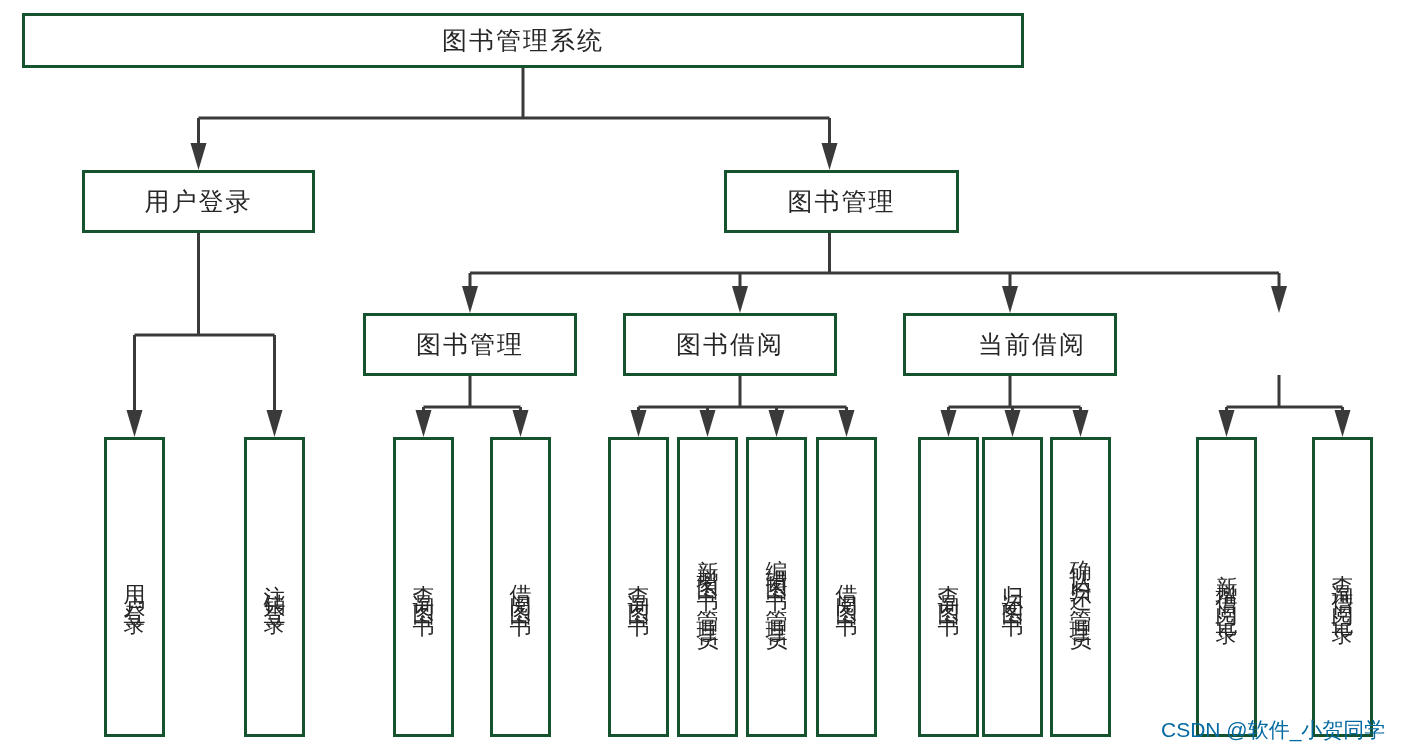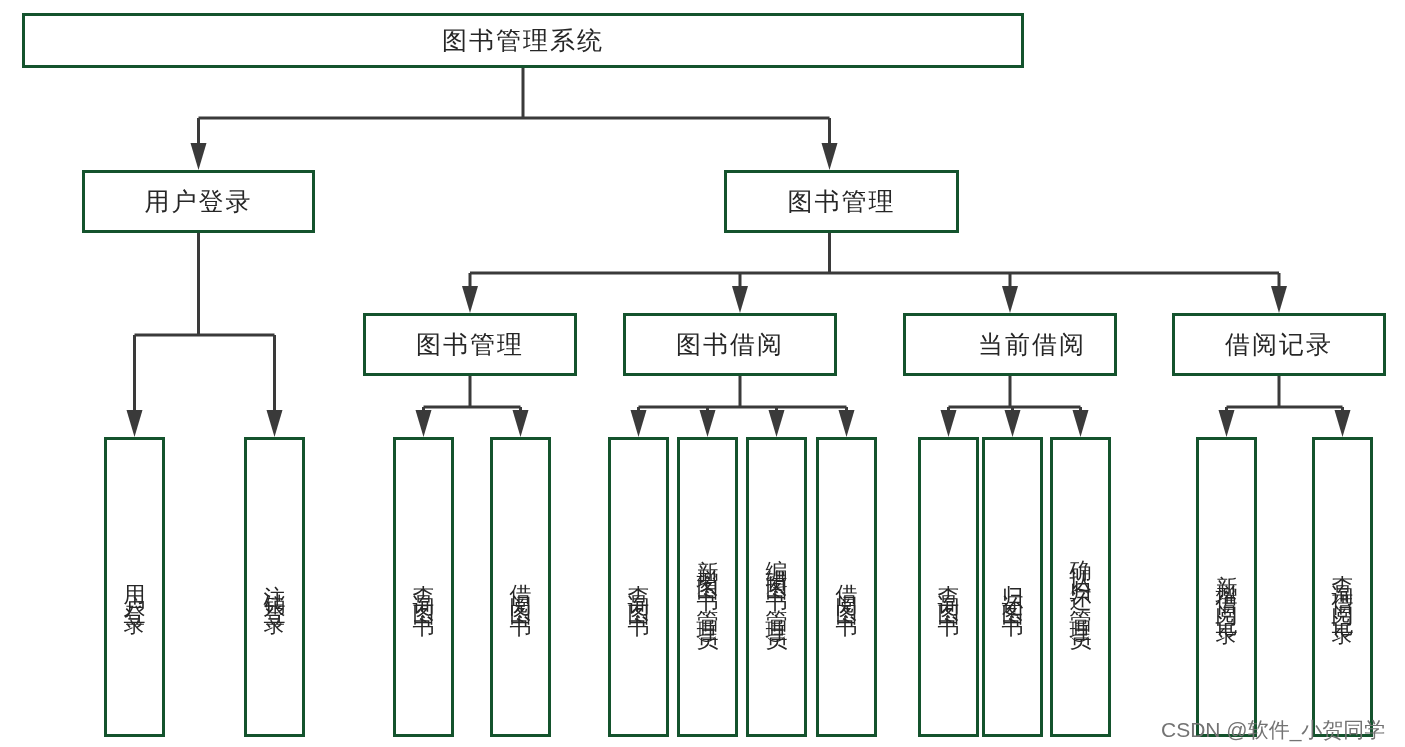--- a/index.html
+++ b/index.html
@@ -66,21 +66,21 @@
   .vx9  { left: 918px; }
   .vx10 { left: 982px; }
   .vx11 { left: 1050px; }
   .vx12 { left: 1196px; }
   .vx13 { left: 1312px; }
   .watermark {
     position: absolute;
     left: 1161px;
     top: 716px;
     font-size: 21px;
-    color: #737373;
+    color: #0369a1;
     white-space: nowrap;
     z-index: 5;
   }
 </style>
 </head>
 <body>
 
 <div class="canvas">
 
   <svg class="connectors" viewBox="0 0 1405 747" xmlns="http://www.w3.org/2000/svg">
@@ -134,21 +134,20 @@
   </svg>
 
   <div class="box root hbox">图书管理系统</div>
 
   <div class="box l2a hbox">用户登录</div>
   <div class="box l2b hbox">图书管理</div>
 
   <div class="box l3 l3a hbox">图书管理</div>
   <div class="box l3 l3b hbox">图书借阅</div>
   <div class="box l3 l3c hbox">当前借阅</div>
-  <div class="box l3 l3d hbox">借阅记录</div>
 
   <div class="box vbox vx1">
     <span class="vtext">用户登录</span>
   </div>
   <div class="box vbox vx2">
     <span class="vtext">注销登录</span>
   </div>
   <div class="box vbox vx3">
     <span class="vtext">查询图书</span>
   </div>

